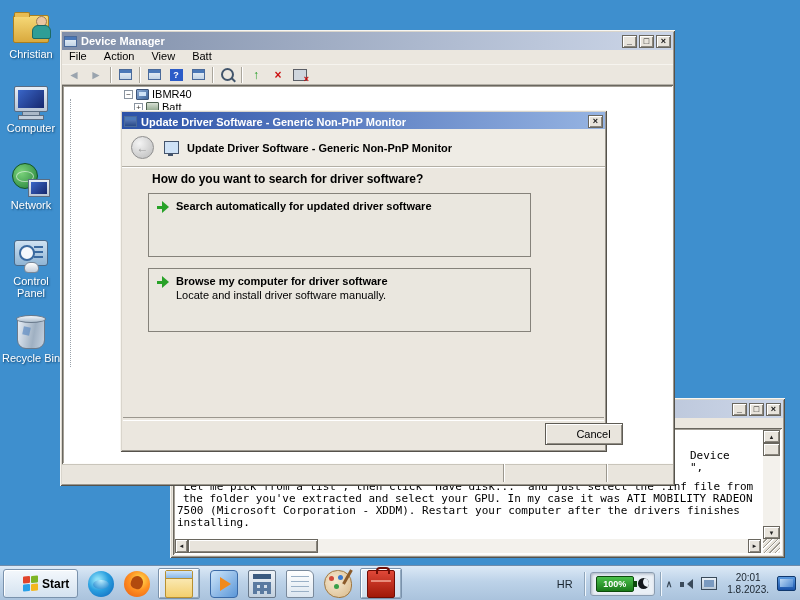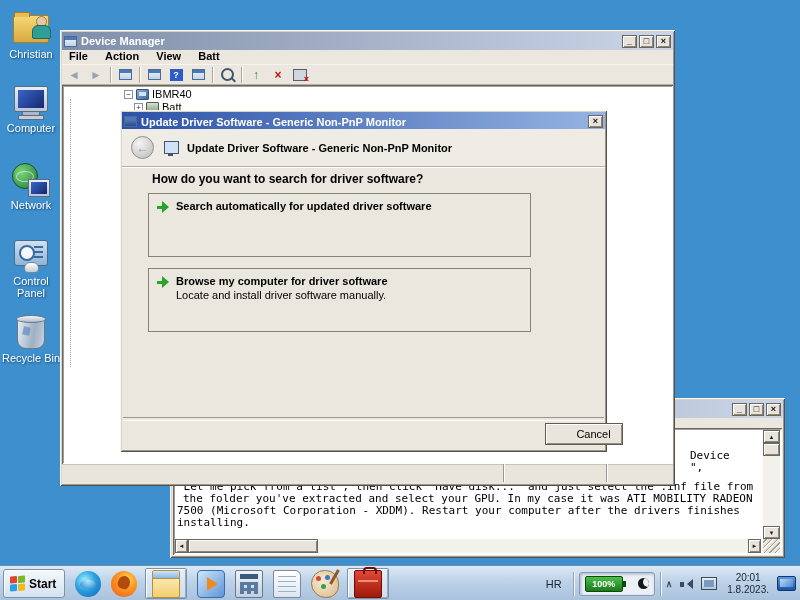--- a/index.html
+++ b/index.html
@@ -21,21 +21,21 @@
         box-shadow:inset 1px 1px 0 #fff, inset -1px -1px 0 #8a867d;
         font-size:9px;line-height:11px;text-align:center;font-weight:bold;color:#111;box-sizing:border-box;}
   .sunken{background:#fff;
           box-shadow:inset 1px 1px 0 #6a675f, inset -1px -1px 0 #fdfcfa,
                      inset 2px 2px 0 #a39f96;}
   .cbtn{background:#e9e5dd;border:1px solid #5e5b54;
         box-shadow:inset 1px 1px 0 #fff, inset -1px -1px 0 #918d84;
         font-size:11px;text-align:center;display:flex;align-items:center;justify-content:center;}
 
   
-  .menu-item{padding:2px 7px;display:inline-block;font-weight:bold;}
+  .menu-item{padding:2px 7px;display:inline-block;}
   .toolbar{display:flex;align-items:center;gap:2px;padding:1px 2px;
            box-shadow:inset 0 1px 0 #f6f4ef, inset 0 -1px 0 #b5b1a8;}
   .tbtn{width:20px;height:18px;display:flex;align-items:center;justify-content:center;font-size:11px;}
   .tsep{width:1px;height:16px;background:#aaa69c;box-shadow:1px 0 0 #fff;margin:0 2px;}
   .nav-arrow{color:#9aa4ae;font-size:12px;font-weight:bold;}
   .mini-win{width:13px;height:11px;background:linear-gradient(#eef4fa,#c2d4e6);
             border:1px solid #4a6a9a;box-sizing:border-box;}
   .mini-win::before{content:"";display:block;height:3px;background:#4a78b8;}
   .help-box{width:13px;height:12px;background:#2c5cc8;color:#fff;font-size:9px;font-weight:bold;
             text-align:center;line-height:12px;}
@@ -135,21 +135,21 @@
   .bin{position:absolute;left:5px;top:3px;width:26px;height:30px;border-radius:3px 3px 9px 9px;
        background:linear-gradient(100deg,#e7eef6,#9fb0c2 60%,#c6d2e0);border:1px solid #6a7a8c;}
   .bin::before{content:"";position:absolute;left:-2px;top:-3px;right:-2px;height:6px;border-radius:50%;
        background:linear-gradient(#f2f6fa,#aebecd);border:1px solid #6a7a8c;}
   .bin::after{content:"";position:absolute;left:5px;top:9px;width:7px;height:8px;background:#5c8ac2;transform:rotate(12deg);opacity:.7;}
 
   
   .taskbar{position:absolute;left:0;top:565px;width:800px;height:35px;z-index:50;
            background:linear-gradient(#dce9f6,#bcd2e8 45%,#a9c2dc);border-top:1px solid #6f8cab;
            display:flex;align-items:center;}
-  .startbtn{margin-left:3px;height:27px;padding:0 8px 0 6px;display:flex;align-items:center;gap:4px;
+  .startbtn{margin-left:3px;height:27px;padding:0 8px 0 19px;display:flex;align-items:center;gap:4px;
             background:linear-gradient(#f4f8fc,#d4e2f0);border:1px solid #7a92ac;border-radius:3px;
             box-shadow:inset 1px 1px 0 #fff;font-weight:bold;font-size:12px;}
   .flag{width:15px;height:15px;display:grid;grid-template-columns:7px 7px;grid-template-rows:7px 7px;gap:1px;transform:skewY(-4deg);}
   .flag i{border-radius:1px;}
   .tb-ico{width:26px;height:26px;margin-left:10px;position:relative;flex:none;}
   .tb-open{width:40px;height:29px;margin-left:8px;display:flex;align-items:center;justify-content:center;
            background:rgba(255,255,255,.45);border:1px solid #7a92ac;border-radius:2px;
            box-shadow:inset 1px 1px 0 #fff, inset -1px -1px 0 #93aac0;flex:none;}
   .tb-open .tb-ico{margin:0;}
   .edge{border-radius:50%;background:radial-gradient(circle at 38% 35%,#8fe0f8 8%,#2aa0e0 45%,#0a60b8);}
@@ -171,21 +171,21 @@
                background:repeating-linear-gradient(#9ab0c6 0 1px,transparent 1px 5px);}
   .paint{border-radius:50% 50% 45% 55%;background:radial-gradient(circle at 40% 40%,#f6ead2,#d9b98a);border:1px solid #a07840;}
   .paint::before{content:"";position:absolute;left:4px;top:5px;width:5px;height:5px;border-radius:50%;background:#d04a3a;box-shadow:9px -1px 0 #3a7ad0,5px 8px 0 #3aa04a;}
   .paint::after{content:"";position:absolute;right:2px;top:-2px;width:3px;height:16px;background:#8a5a2a;transform:rotate(30deg);}
   .tbox{background:linear-gradient(#e04838,#a01808);border:1px solid #700c04;border-radius:2px;}
   .tbox::before{content:"";position:absolute;left:8px;top:-4px;width:10px;height:5px;border:2px solid #700c04;border-bottom:none;border-radius:4px 4px 0 0;}
   .tbox::after{content:"";position:absolute;left:3px;top:9px;right:3px;height:2px;background:#ffc8b8;opacity:.6;}
 
   .traysep{width:1px;height:24px;background:#8fa6bc;box-shadow:1px 0 0 #f0f6fc;margin:0 5px;}
   .tray-inset{height:22px;border:1px solid #8a9cb0;border-radius:3px;background:#eaf0f6;
-              box-shadow:inset 1px 1px 3px rgba(40,60,90,.35);display:flex;align-items:center;padding:0 5px;gap:15px;}
+              box-shadow:inset 1px 1px 3px rgba(40,60,90,.35);display:flex;align-items:center;padding:0 5px;gap:4px;}
   .batt{width:36px;height:14px;background:linear-gradient(#4ac04a,#1a7a1a);border:1px solid #0c4a0c;border-radius:2px;
         color:#fff;font-size:9px;font-weight:bold;text-align:center;line-height:14px;position:relative;}
   .batt::after{content:"";position:absolute;right:-4px;top:4px;width:3px;height:6px;background:#0c4a0c;}
   .crescent{width:11px;height:11px;border-radius:50%;background:#14181c;position:relative;overflow:hidden;}
   .crescent::after{content:"";position:absolute;left:5px;top:-1px;width:10px;height:10px;border-radius:50%;background:#eaf0f6;}
   .chev{font-size:9px;font-weight:bold;color:#3a4a5a;}
   .spk{position:relative;width:13px;height:12px;}
   .spk::before{content:"";position:absolute;left:0;top:4px;width:4px;height:5px;background:#3a4a5a;}
   .spk::after{content:"";position:absolute;left:2px;top:1px;border:5.5px solid transparent;border-right:6px solid #3a4a5a;}
   .scrn{width:14px;height:11px;border:1px solid #3a4a5a;background:linear-gradient(#e8f0f8,#b8c8d8);position:relative;}

